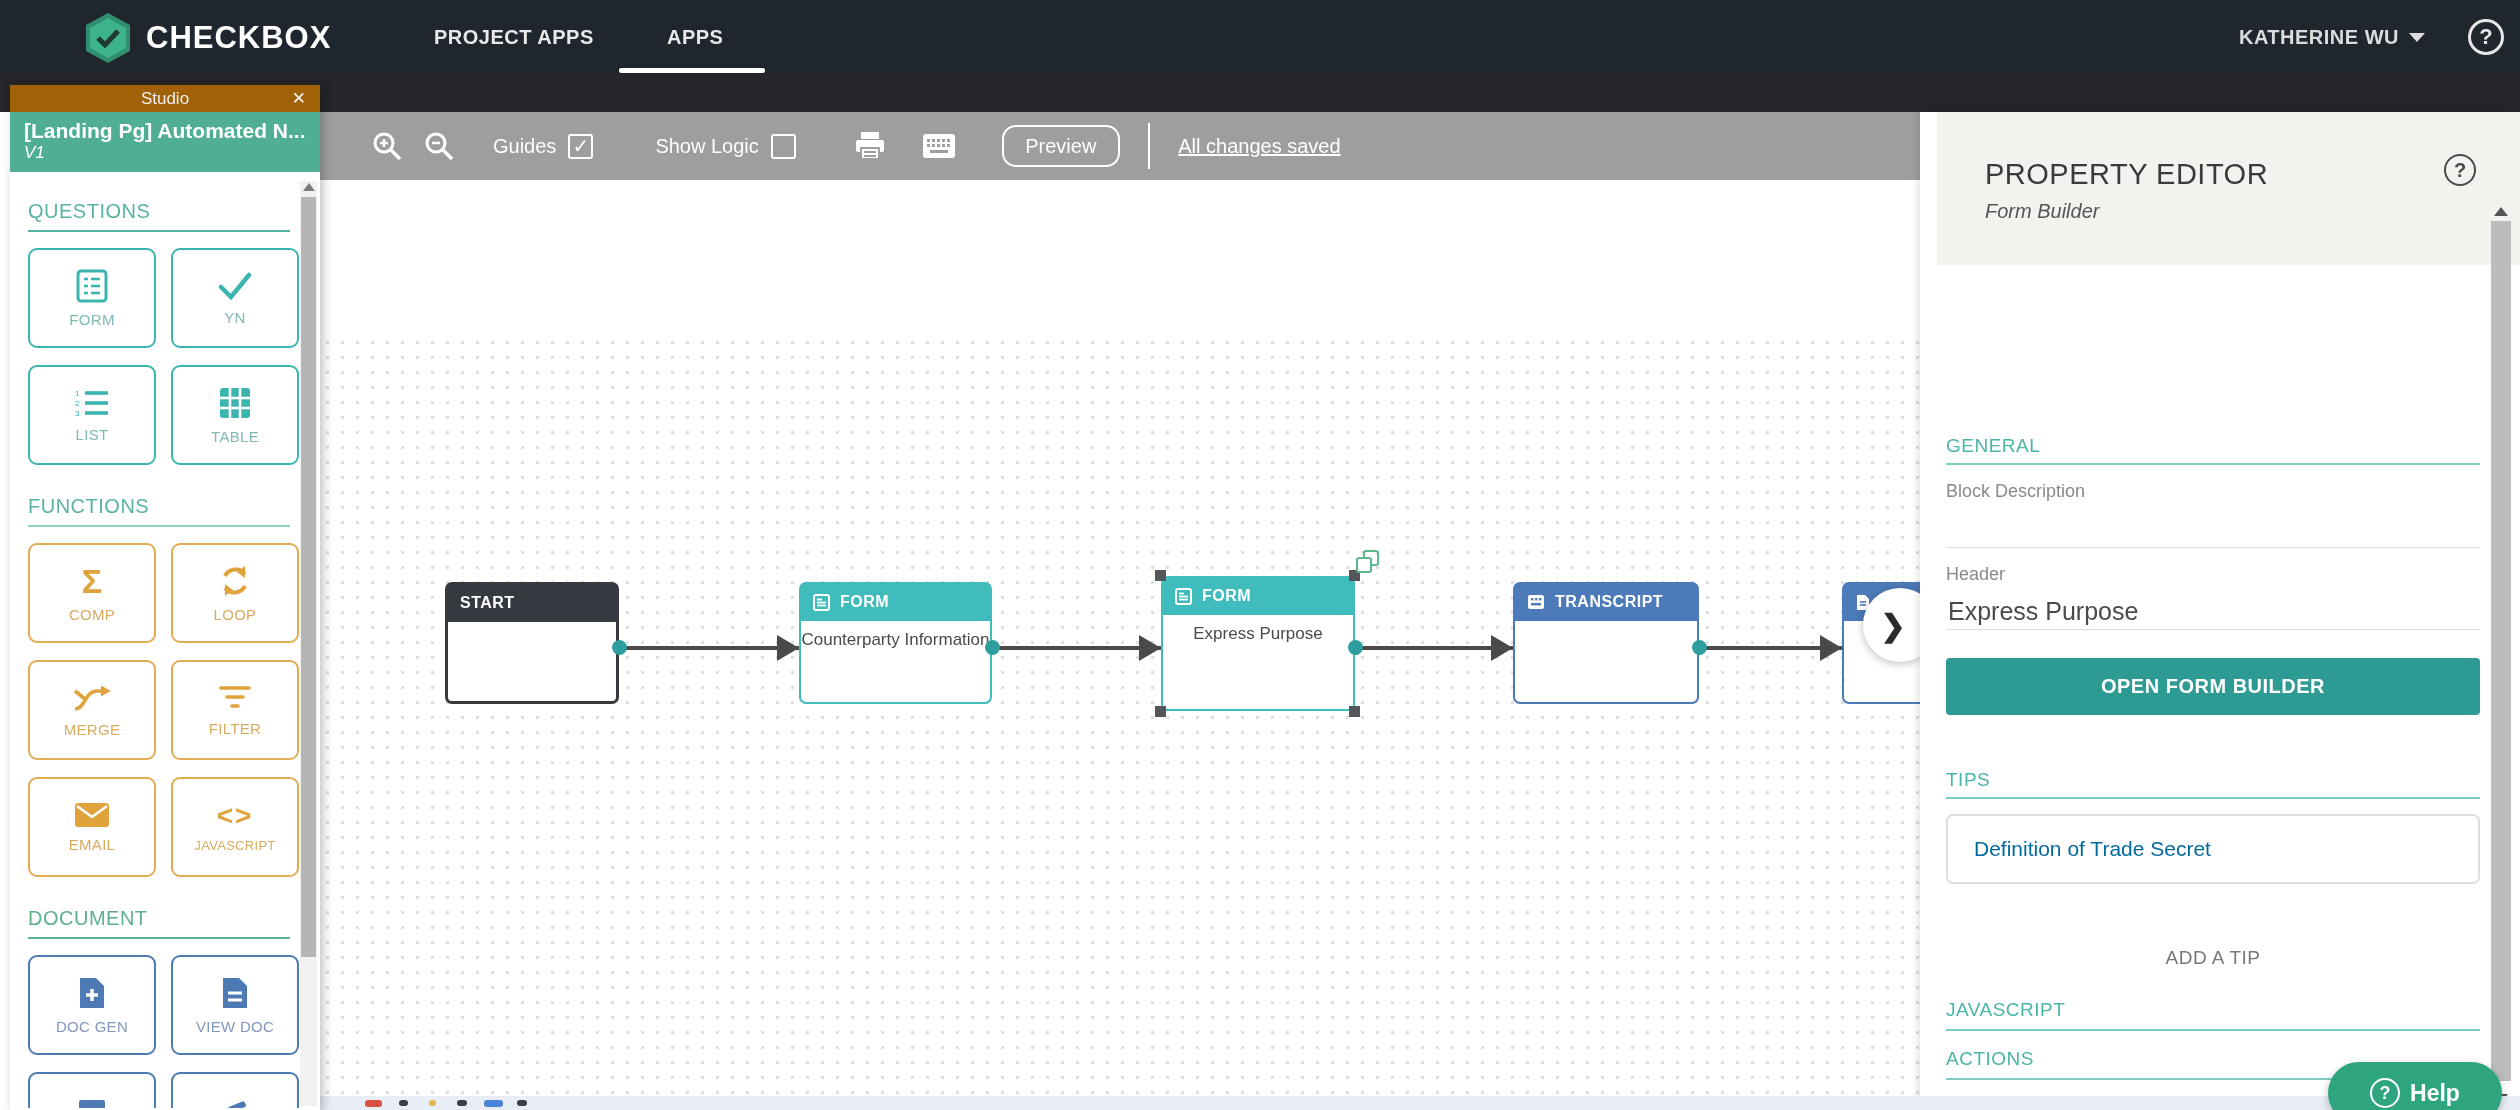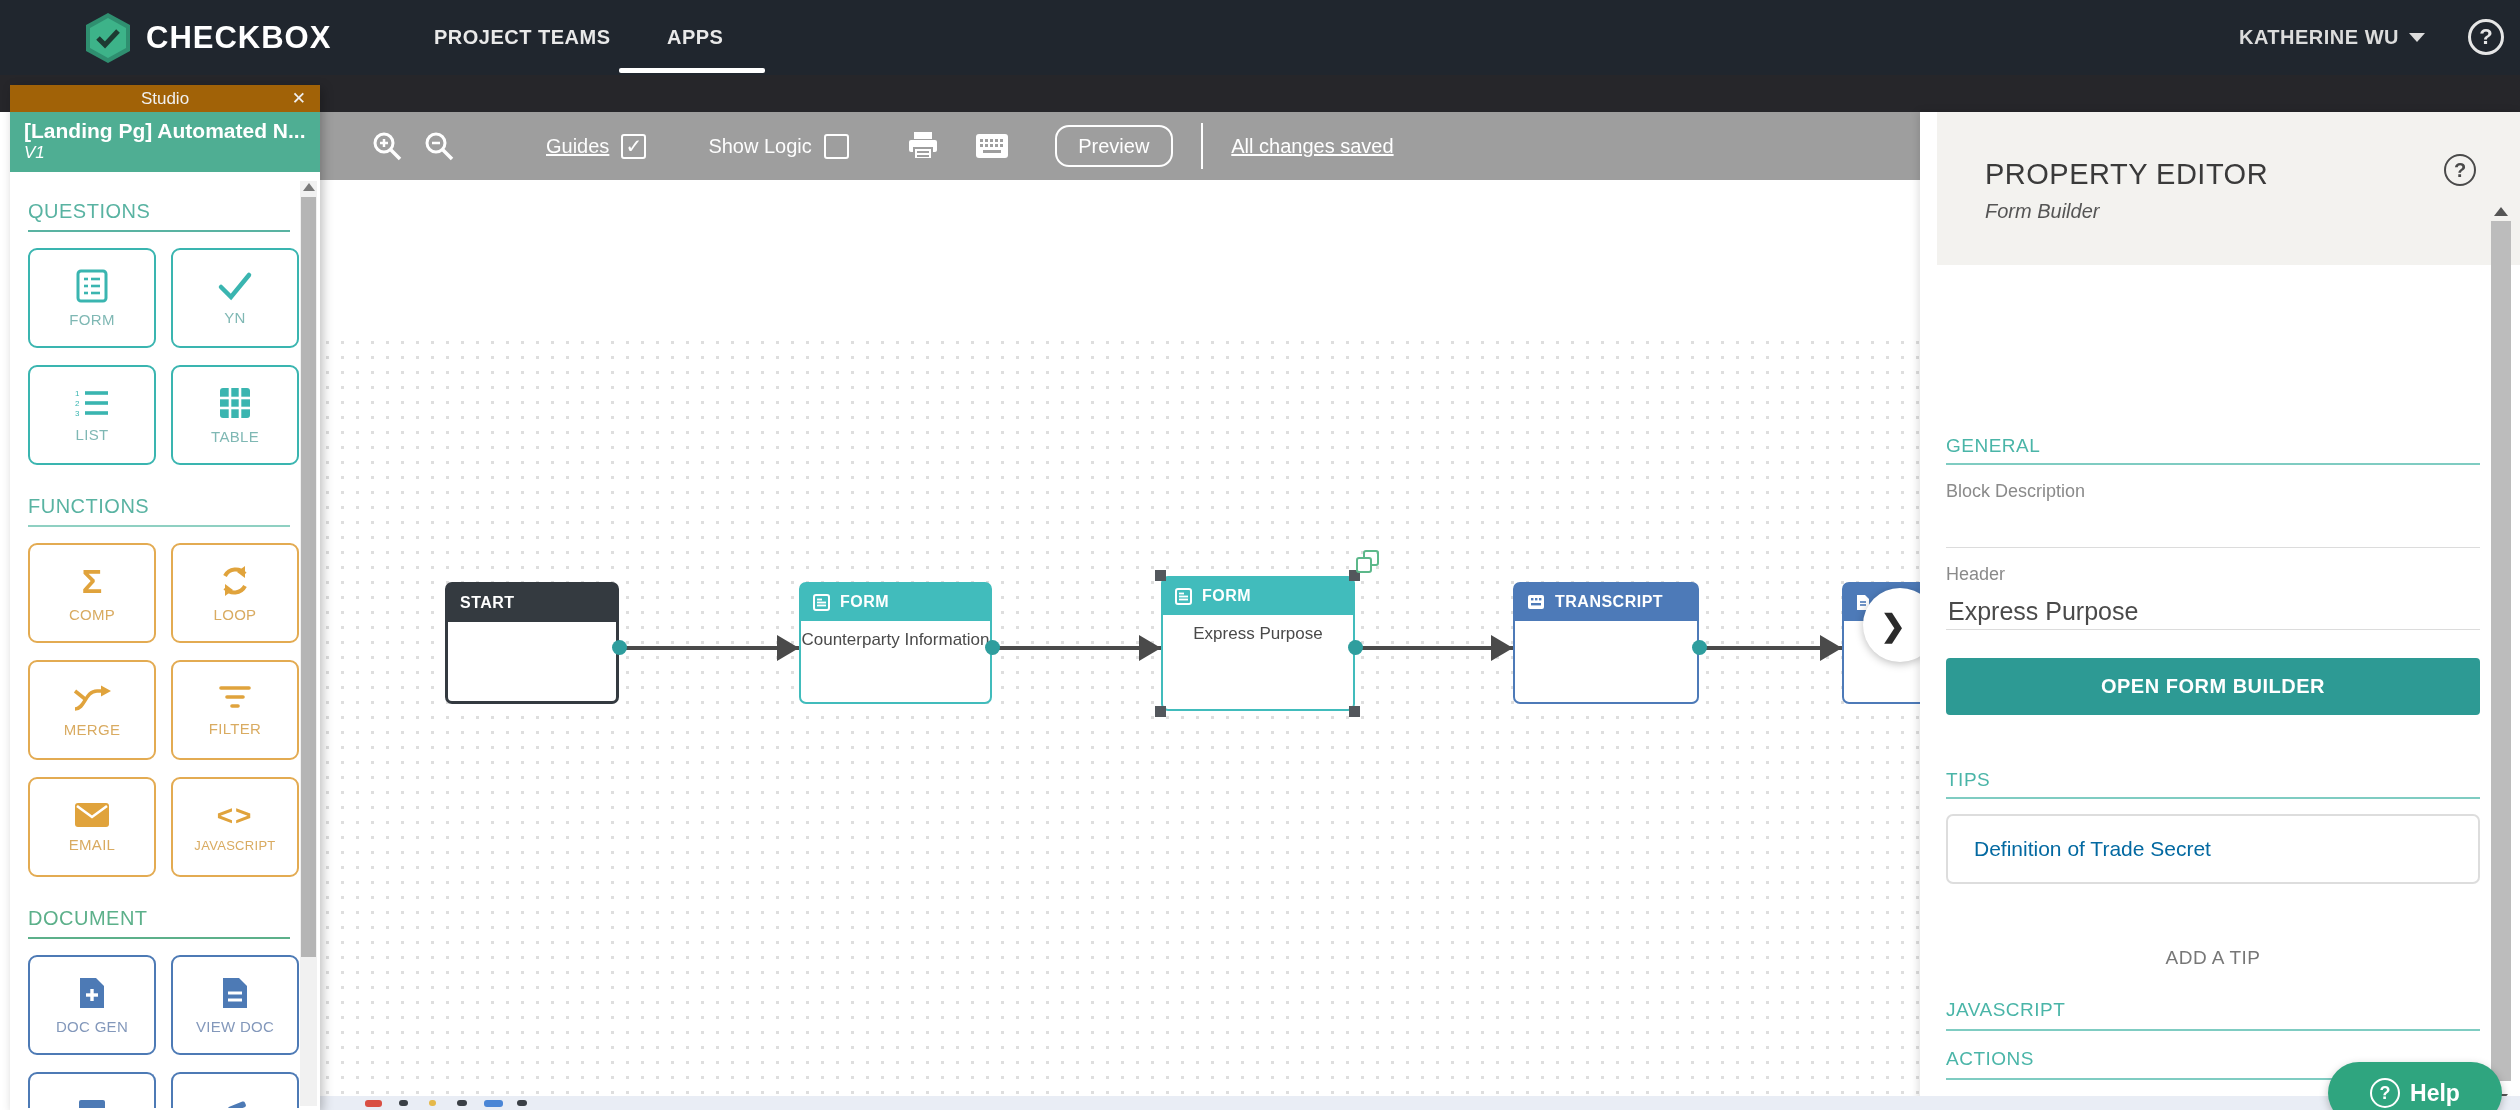--- a/index.html
+++ b/index.html
@@ -19,21 +19,21 @@
   .user-menu { position:absolute; right:95px; top:0; height:75px; display:flex; align-items:center; gap:10px; color:#dcdcdc; font-size:20px; font-weight:bold; letter-spacing:.5px; cursor:pointer; }
   .caret-down { width:0; height:0; border-left:8px solid transparent; border-right:8px solid transparent; border-top:9px solid #dcdcdc; }
   .nav-help { position:absolute; right:16px; top:19px; width:36px; height:36px; border:3px solid #e6e6e6; border-radius:50%; color:#e6e6e6; font-size:22px; font-weight:bold; display:flex; align-items:center; justify-content:center; }
   
   .substrip { position:absolute; left:0; top:75px; width:2520px; height:37px; background:#26262a; z-index:10; }
   
   .toolbar { position:absolute; left:320px; top:112px; width:1600px; height:68px; background:#9e9e9e; z-index:12; display:flex; align-items:center; color:#ffffff; }
   .tb-icon { display:flex; align-items:center; justify-content:center; cursor:pointer; }
   .tb-zoom-in { margin-left:52px; } .tb-zoom-out { margin-left:22px; }
   .tb-label { font-size:20px; color:#fdfdfd; }
-  .tb-guides-label { margin-left:92px;text-decoration:underline; }
+  .tb-guides-label { margin-left:39px; }
   .tb-checkbox { width:25px; height:25px; border:2.5px solid #ffffff; border-radius:3px; margin-left:12px; display:flex; align-items:center; justify-content:center; font-size:20px; color:#ffffff; cursor:pointer; }
   .tb-showlogic-label { margin-left:62px; }
   .tb-print { margin-left:58px; } .tb-keyboard { margin-left:36px; }
   .tb-preview { margin-left:46px; width:118px; height:42px; border:2.5px solid #ffffff; border-radius:14px; display:flex; align-items:center; justify-content:center; font-size:20px; color:#ffffff; cursor:pointer; }
   .tb-divider { width:2.5px; height:46px; background:#ffffff; margin-left:28px; }
   .tb-status { margin-left:28px; font-size:20px; text-decoration:underline; cursor:pointer; }
   
   .studio { position:absolute; left:10px; top:85px; width:310px; height:1025px; background:#ffffff; z-index:30; box-shadow:3px 3px 10px rgba(0,0,0,.25); }
   .studio-header { position:relative; height:27px; background:#a16207; color:#f0f0f0; font-size:17px; display:flex; align-items:center; justify-content:center; }
   .studio-close { position:absolute; right:14px; top:0; height:27px; display:flex; align-items:center; color:#f0f0f0; font-size:17px; cursor:pointer; }
@@ -130,21 +130,21 @@
     <div class="brand">
       <span>
         <svg width="48" height="52" viewBox="0 0 48 52">
           <polygon points="24,1 46,13 46,39 24,51 2,39 2,13" fill="#2f8f70"></polygon>
           <polygon points="24,6 42,16 42,36 24,46 6,36 6,16" fill="#3db389"></polygon>
           <polyline points="14,26 21,33 34,19" fill="none" stroke="#1d3a31" stroke-width="5"></polyline>
         </svg>
       </span>
       <span class="brand-name">CHECKBOX</span>
     </div>
-    <div class="nav-tab tab-projects">PROJECT TEAMS</div>
+    <div class="nav-tab tab-projects">PROJECT APPS</div>
     <div class="nav-tab tab-apps">APPS</div>
     <div class="tab-underline"></div>
     <div class="user-menu">
       <span>KATHERINE WU</span>
       <span class="caret-down"></span>
     </div>
     <div class="nav-help">?</div>
   </div>
 
   <div class="substrip"></div>

